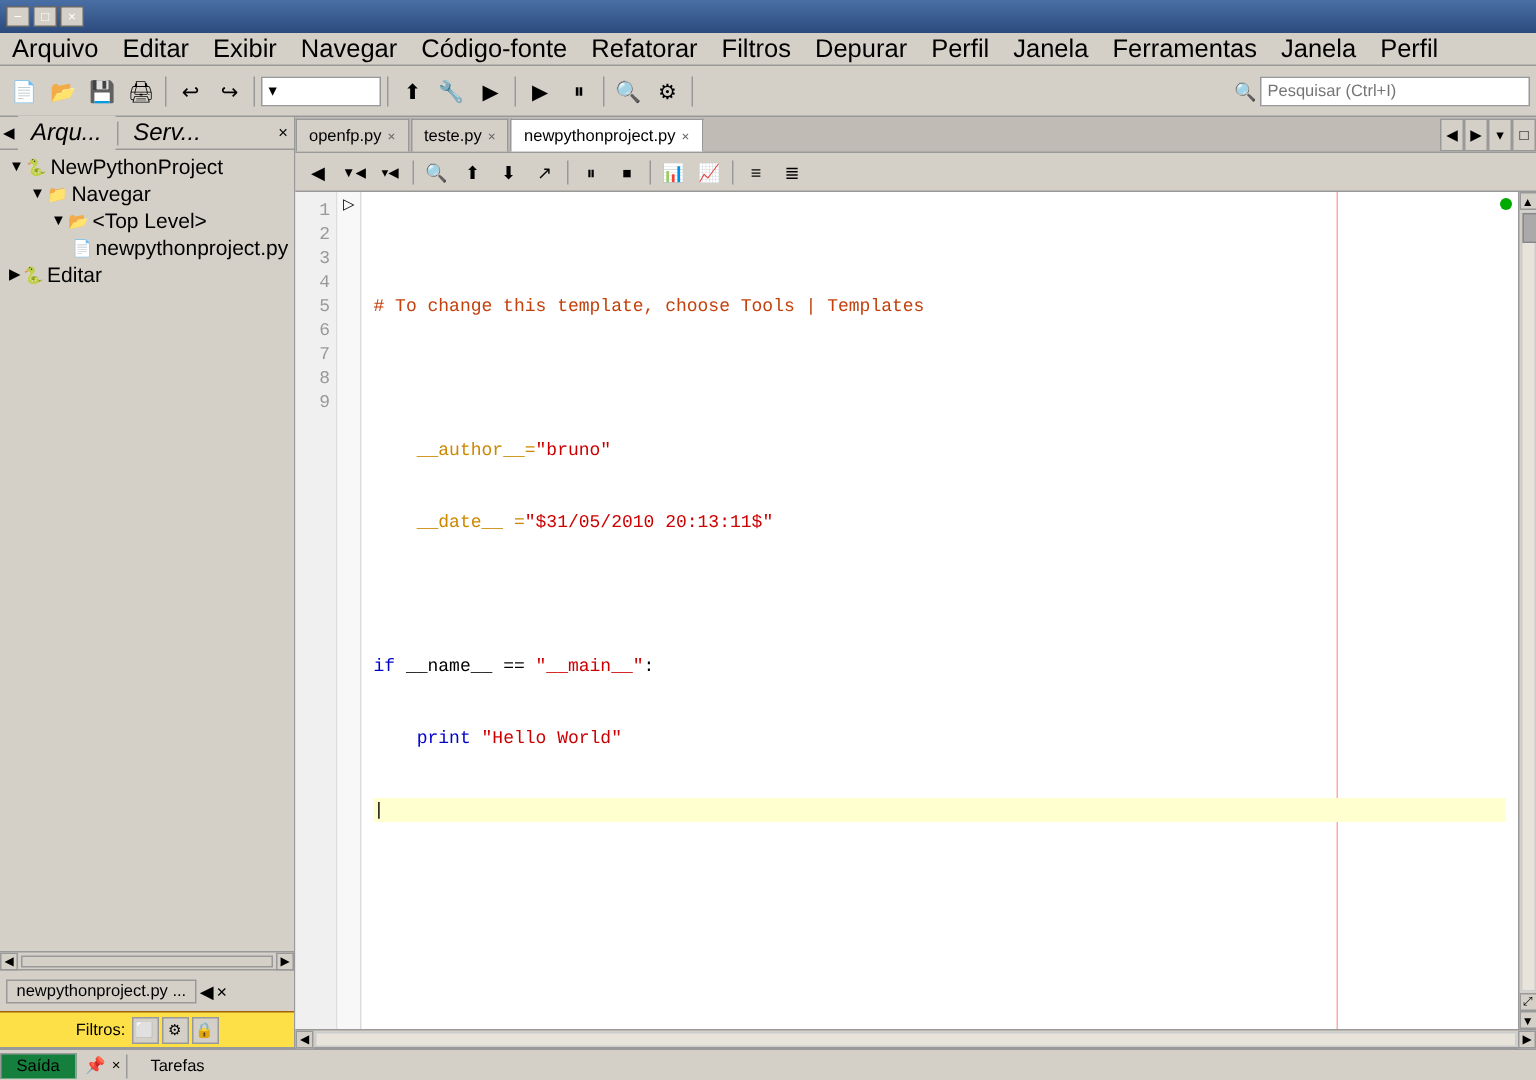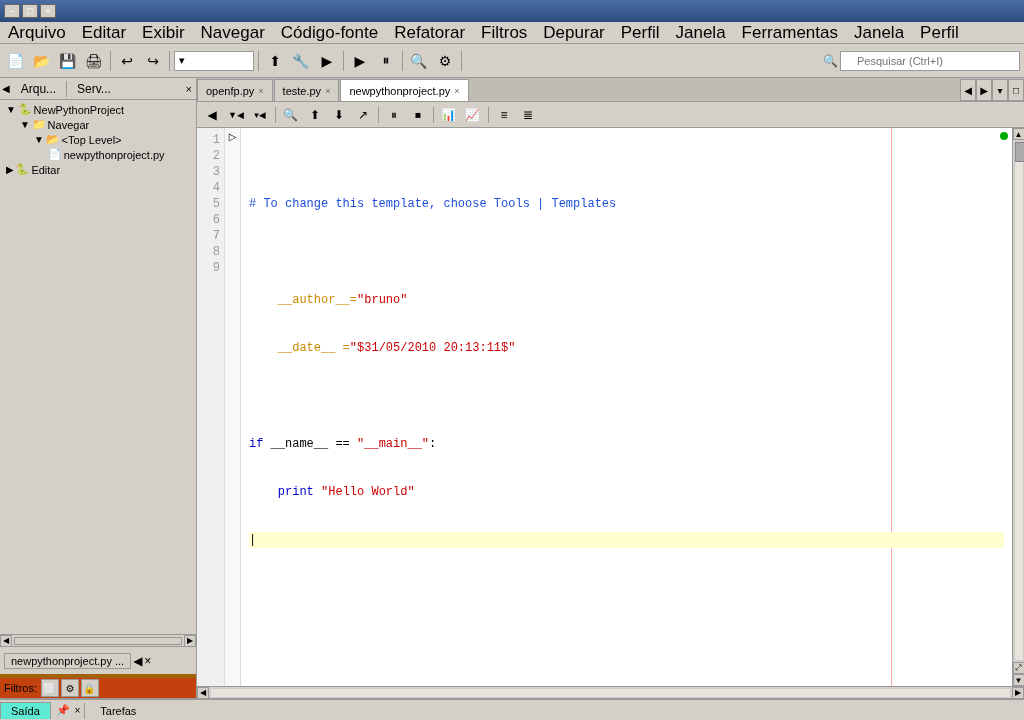--- a/index.html
+++ b/index.html
@@ -41,21 +41,21 @@
       border-bottom: 1px solid #999;
       height: 34px;
       gap: 2px;
     }
     .tb-btn {
       width: 24px; height: 24px; border: 1px solid transparent; background: transparent;
       display: flex; align-items: center; justify-content: center; cursor: pointer; font-size: 14px;
     }
     .tb-sep { width: 1px; height: 20px; background: #999; margin: 0 2px; }
     .tb-search { display: flex; align-items: center; margin-left: auto; }
-    .tb-search input { width: 180px; height: 20px; border: 1px solid #999; padding: 0 16px; font-size: 11px; background: white; }
+    .tb-search input { width: 180px; height: 20px; border: 1px solid #999; padding: 0 4px; font-size: 11px; background: white; }
     .tb-dropdown { height: 20px; border: 1px solid #999; background: white; display: flex; align-items: center; padding: 0 4px; min-width: 80px; font-size: 11px; cursor: pointer; }
 
     
     #main { display: flex; height: calc(720px - 22px - 22px - 34px - 22px); }
 
     
     #left-panel {
       width: 197px;
       background: #d4d0c8;
       border-right: 1px solid #999;
@@ -66,40 +66,40 @@
     
     .panel-tabs {
       display: flex;
       background: #d4d0c8;
       border-bottom: 1px solid #999;
       align-items: center;
       height: 22px;
     }
     .panel-tab {
       padding: 2px 8px;
-      font-size: 12px;
+      font-size: 16px;
       cursor: pointer;
       border: 1px solid transparent;
-      display: flex; gap: 3px;
+      display: flex; gap: 3px; font-style: italic;
     }
     .panel-tab.active { background: #d4d0c8; border-bottom-color: transparent; }
     .panel-close { margin-left: auto; padding: 0 4px; cursor: pointer; font-size: 11px; }
 
     
     #tree {
       flex: 1;
       overflow-y: auto;
       overflow-x: auto;
       padding: 2px;
       font-size: 11px;
     }
     .tree-item { display: flex; align-items: center; padding: 1px 0; cursor: pointer; white-space: nowrap; }
     .tree-arrow { font-size: 10px; margin-right: 2px; cursor: pointer; }
     .tree-icon { margin-right: 2px; font-size: 11px; }
-    .tree-label { font-size: 11px; }
+    .tree-label { font-size: 14px; }
 
     
     .icon-project { color: #5a8a5a; }
 
     
     .panel-scroll { height: 12px; border-top: 1px solid #999; display: flex; align-items: center; }
     .panel-scroll-track { flex: 1; height: 8px; background: #d4d0c8; border: 1px solid #999; margin: 0 2px; }
     .panel-scroll-btn { width: 12px; height: 12px; background: #d4d0c8; border: 1px solid #999; display: flex; align-items: center; justify-content: center; font-size: 8px; cursor: pointer; }
     .panel-filter-btn { width: 18px; height: 18px; border: 1px solid #999; background: #d4d0c8; display: flex; align-items: center; justify-content: center; font-size: 10px; cursor: pointer; margin-left: 2px; }
 
@@ -172,21 +172,21 @@
       padding: 4px 8px;
       font-family: 'Courier New', monospace;
       font-size: 12px;
       line-height: 16px;
       overflow: auto;
       white-space: pre;
       position: relative;
     }
     .code-line { display: block; line-height: 16px; position: relative; }
     .code-line.current-line { background: #ffffd0; }
-    .c-comment { color: #1d4ed8; }
+    .c-comment { color: #c2410c; }
     .c-keyword { color: #0000cc; }
     .c-string { color: #cc0000; }
     .c-var { color: #cc8800; }
     .red-margin { position: absolute; right: 120px; top: 0; bottom: 0; width: 1px; background: #ffaaaa; pointer-events: none; }
     .green-dot { position: absolute; right: 4px; top: 4px; width: 8px; height: 8px; background: #00aa00; border-radius: 50%; }
 
     
     #output-panel {
       height: 185px;
       background: #d4d0c8;
@@ -200,21 +200,21 @@
       align-items: center;
       height: 22px;
       background: #d4d0c8;
     }
     .output-tab {
       padding: 2px 10px;
       font-size: 11px;
       cursor: pointer;
       border: 1px solid transparent;
     }
-    .output-tab.active { background: #5eead4; border: 1px solid #999; border-bottom: none; }
+    .output-tab.active { background: #15803d; border: 1px solid #999; border-bottom: none; }
     .output-close { font-size: 10px; cursor: pointer; }
 
     
     .v-scroll {
       width: 12px;
       background: #d4d0c8;
       border-left: 1px solid #999;
       display: flex;
       flex-direction: column;
       align-items: center;
@@ -343,21 +343,21 @@
       <div class="panel-scroll-track"></div>
       <div class="panel-scroll-btn">▶</div>
     </div>
 
     <div style="display:flex; align-items:center; padding:2px 4px; border-top:1px solid #999; height:28px;">
       <span style="font-size:11px; background:#d4d0c8; border:1px solid #999; padding:1px 6px; cursor:pointer;">newpythonproject.py ...</span>
       <span style="margin-left:2px; cursor:pointer;">◀</span>
       <span style="margin-left:2px; cursor:pointer;">×</span>
     </div>
 
-    <div style="display:flex; align-items:center; padding:2px 4px; border-top:4px solid #a16207; height:24px; background:#c2410c;">
+    <div style="display:flex; align-items:center; padding:2px 4px; border-top:1px solid #a16207; height:24px; background:#fde047;justify-content:center;">
       <span style="font-size:11px;">Filtros:</span>
       <div class="panel-filter-btn" style="margin-left:4px;">⬜</div>
       <div class="panel-filter-btn">⚙</div>
       <div class="panel-filter-btn">🔒</div>
     </div>
   </div>
 
   <div id="editor-area">
 
     <div class="editor-tabs">

